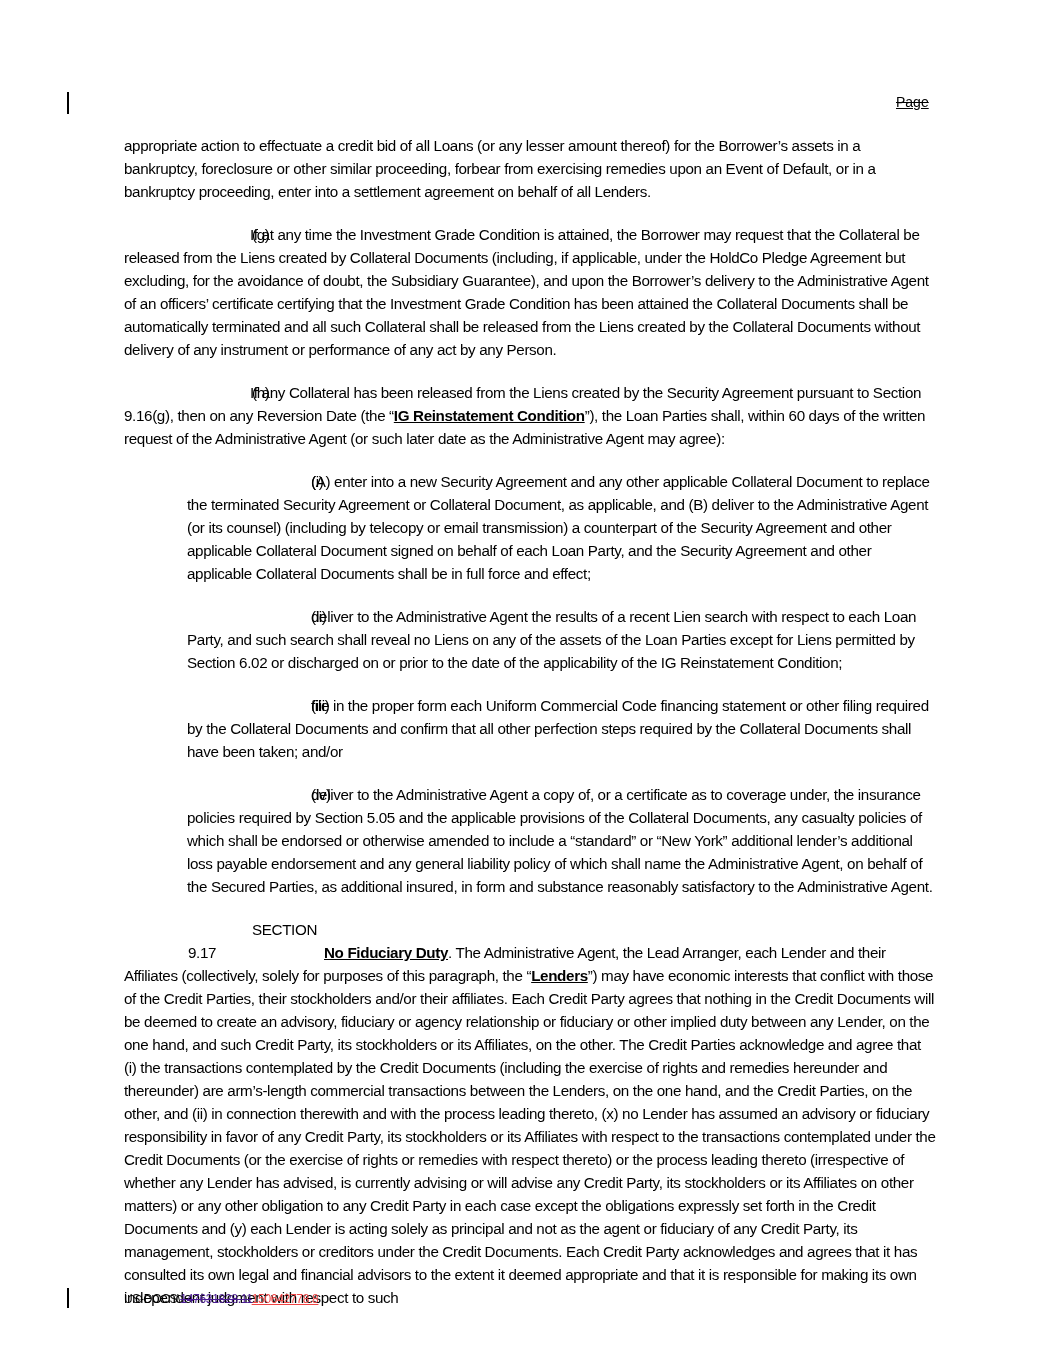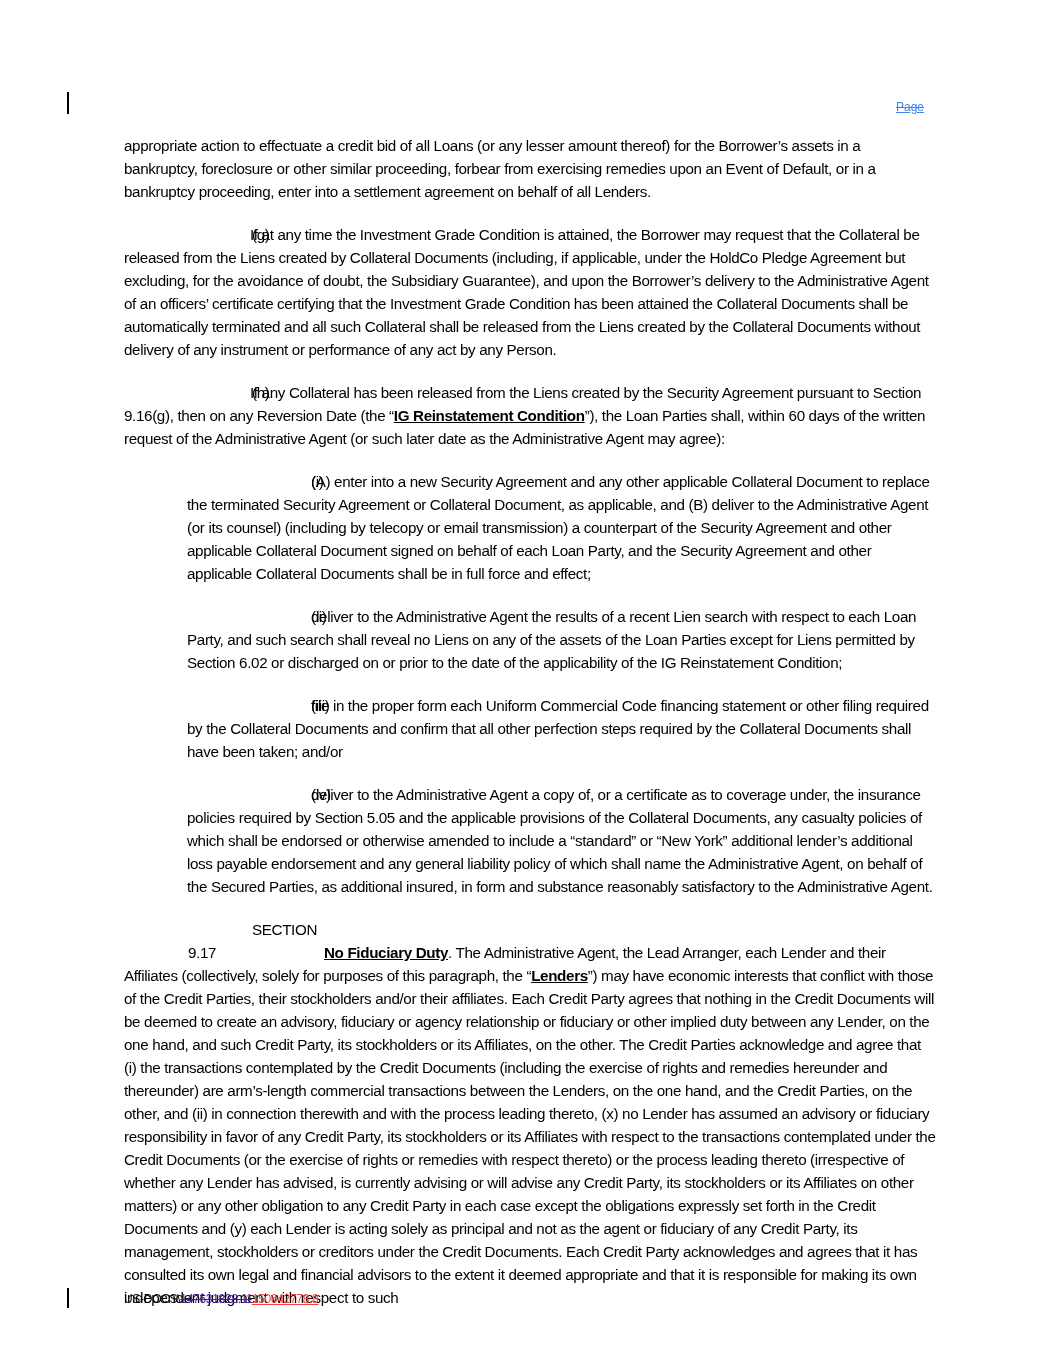--- a/index.html
+++ b/index.html
@@ -1,21 +1,21 @@
 <!DOCTYPE html>
 <html><head>
 <meta charset="utf-8">
 <style>
   html, body { margin: 0; padding: 0; background: #ffffff; }
   body { width: 1055px; height: 1365px; position: relative; overflow: hidden;
          font-family: "Liberation Sans", sans-serif; color: #000; }
   .page { position: absolute; left: 0; top: 0; width: 1055px; height: 1365px; }
   .change-bar { position: absolute; left: 67px; width: 2px; background: #000; }
-  .header-page { position: absolute; left: 896px; top: 100px; font-size: 12px;
-                 color: #3b82f6; text-decoration: underline line-through; }
+  .header-page { position: absolute; left: 896px; top: 94px; font-size: 14px;
+                 color: #000000; text-decoration: underline line-through; }
   .body-text { position: absolute; left: 124px; top: 134px; width: 812px;
                font-size: 15.2px; line-height: 23px; letter-spacing: -0.35px; }
   .body-text p { margin: 0 0 20px 0; }
   .indent1 { text-indent: 64px; }
   .sub { margin-left: 63px !important; text-indent: 62px; }
   .tab { display: inline-block; }
   .tab-a { width: 62px; }
   .tab-b { width: 62px; }
   .u { text-decoration: underline; font-weight: bold; }
   .page-num { position: absolute; left: 0; width: 1055px; top: 1255px; text-align: center;

